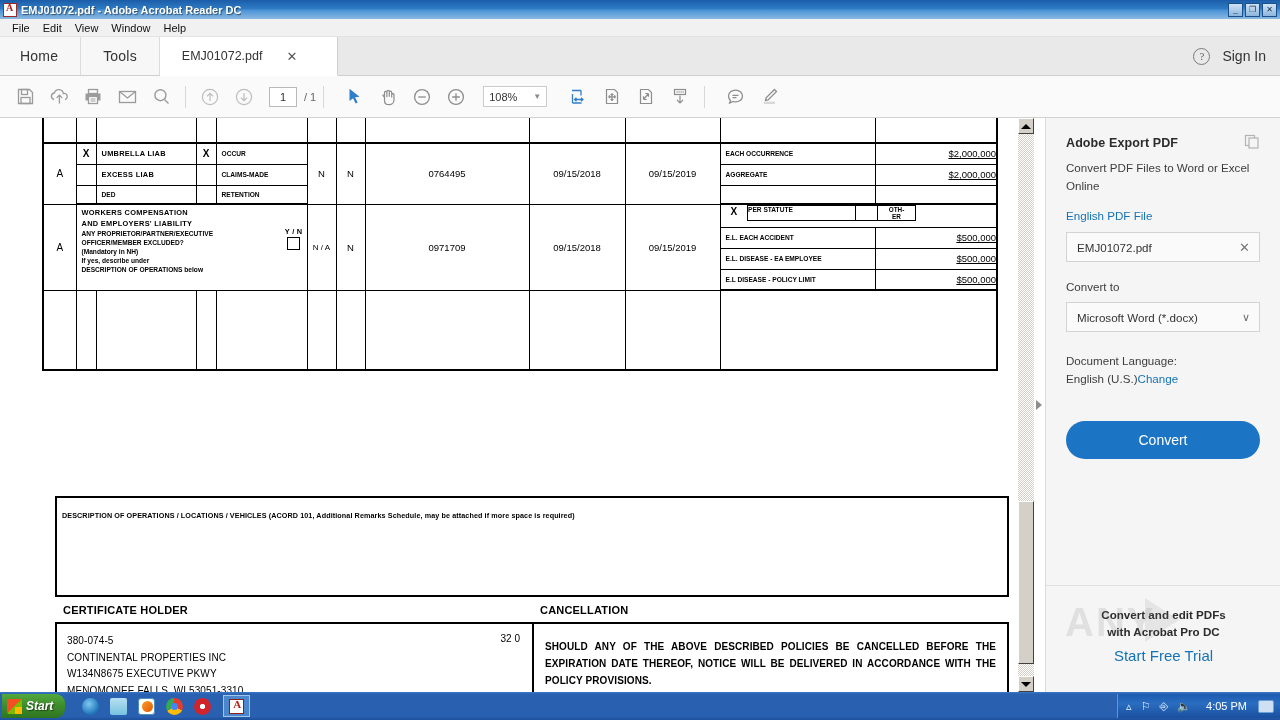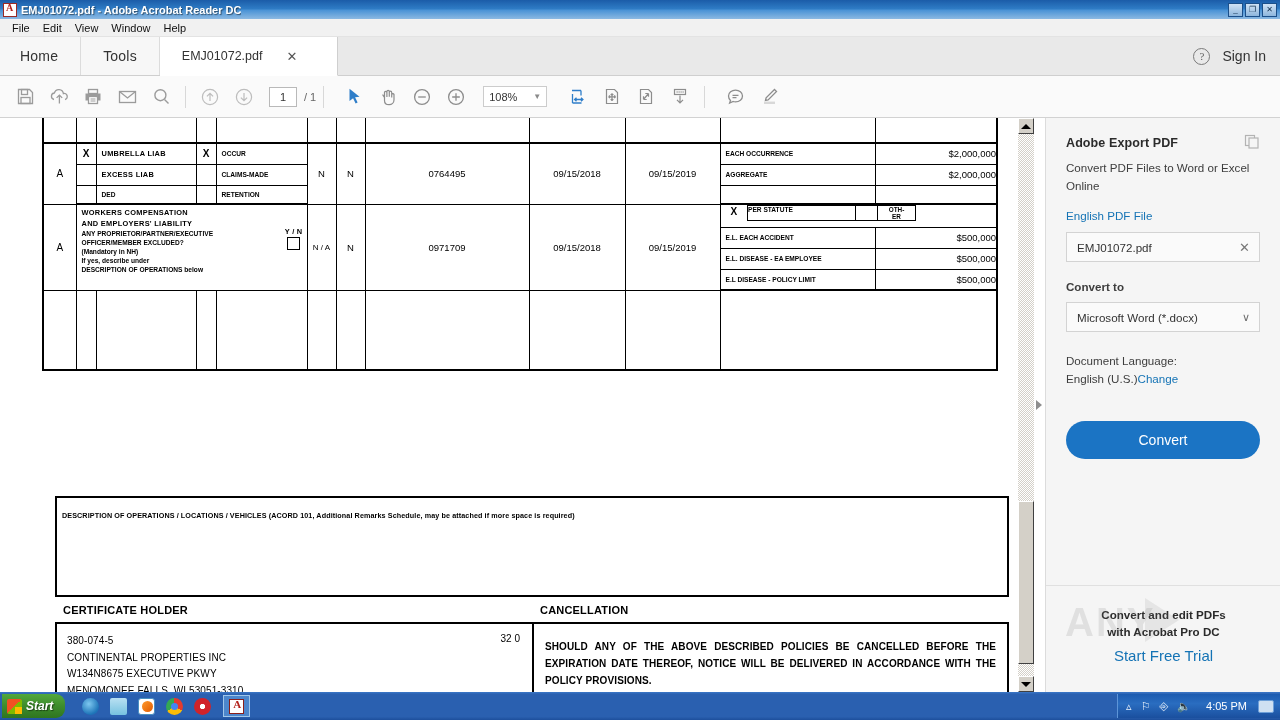--- a/index.html
+++ b/index.html
@@ -135,21 +135,21 @@
   .thick-t { border-top: 2px solid #000 !important; }
   .thick-b { border-bottom: 2px solid #000 !important; }
   .thick-l { border-left: 2px solid #000 !important; }
   .thick-r { border-right: 2px solid #000 !important; }
 
   .lbl { font-size: 7.4px; font-weight: bold; letter-spacing: .3px; }
   .lbl-reg { font-size: 6.6px; font-weight: bold; }
   .ctr { text-align: center; }
   .mid { vertical-align: middle !important; }
   .val { font-size: 9.5px; text-align: center; }
-  .money { font-size: 9.5px; text-align: right; padding-right: 5px; }
+  .money { font-size: 9.5px; text-align: right; padding-right: 5px; text-decoration: underline; }
   .xmark { font-size: 10px; font-weight: bold; text-align: center; }
   .cb {
     display: inline-block; width: 13px; height: 13px; border: 1px solid #000;
   }
 
   .desc-box {
     position: absolute; left: 40px; top: 378px; width: 954px; height: 101px;
     border: 2px solid #000; background: #fff;
   }
   .desc-title { font-size: 7.2px; font-weight: bold; padding: 5px 0 0 5px; letter-spacing: .1px; margin-top: 8px; }
@@ -221,21 +221,21 @@
   .sb-h2 { font-size: 12.5px; font-weight: bold; color: #2b2b2b; letter-spacing: .1px; }
   .sb-copy-icon { position: absolute; right: 18px; top: 16px; width: 18px; height: 16px; }
   .sb-sub { font-size: 11.6px; color: #3d3d3d; line-height: 18px; margin-top: 9px; }
   .sb-link { font-size: 11.6px; color: #1473b5; margin-top: 14px; }
   .sb-field {
     margin-top: 10px; height: 30px; border: 1px solid #d3d3d3; background: #fafafa;
     display: flex; align-items: center; padding: 0 9px 0 10px;
   }
   .sb-field-text { font-size: 11.6px; color: #333; }
   .sb-x { margin-left: auto; color: #777; font-size: 13px; }
-  .sb-label2 { font-size: 11.6px; color: #3d3d3d; margin-top: 18px; font-weight: bold; }
+  .sb-label2 { font-size: 11.6px; color: #3d3d3d; margin-top: 18px; }
   .sb-select {
     margin-top: 9px; height: 30px; border: 1px solid #d3d3d3; background: #fafafa;
     display: flex; align-items: center; padding: 0 9px 0 10px;
   }
   .sb-caret { margin-left: auto; color: #6d6d6d; font-size: 11px; }
   .sb-lang { font-size: 11.6px; color: #3d3d3d; margin-top: 22px; }
   .sb-lang2 { font-size: 11.6px; color: #3d3d3d; margin-top: 5px; }
   .sb-lang2 .chg { color: #1473b5; }
   .btn-convert {
     margin: 36px 0 0 0; height: 38px; border-radius: 19px;

